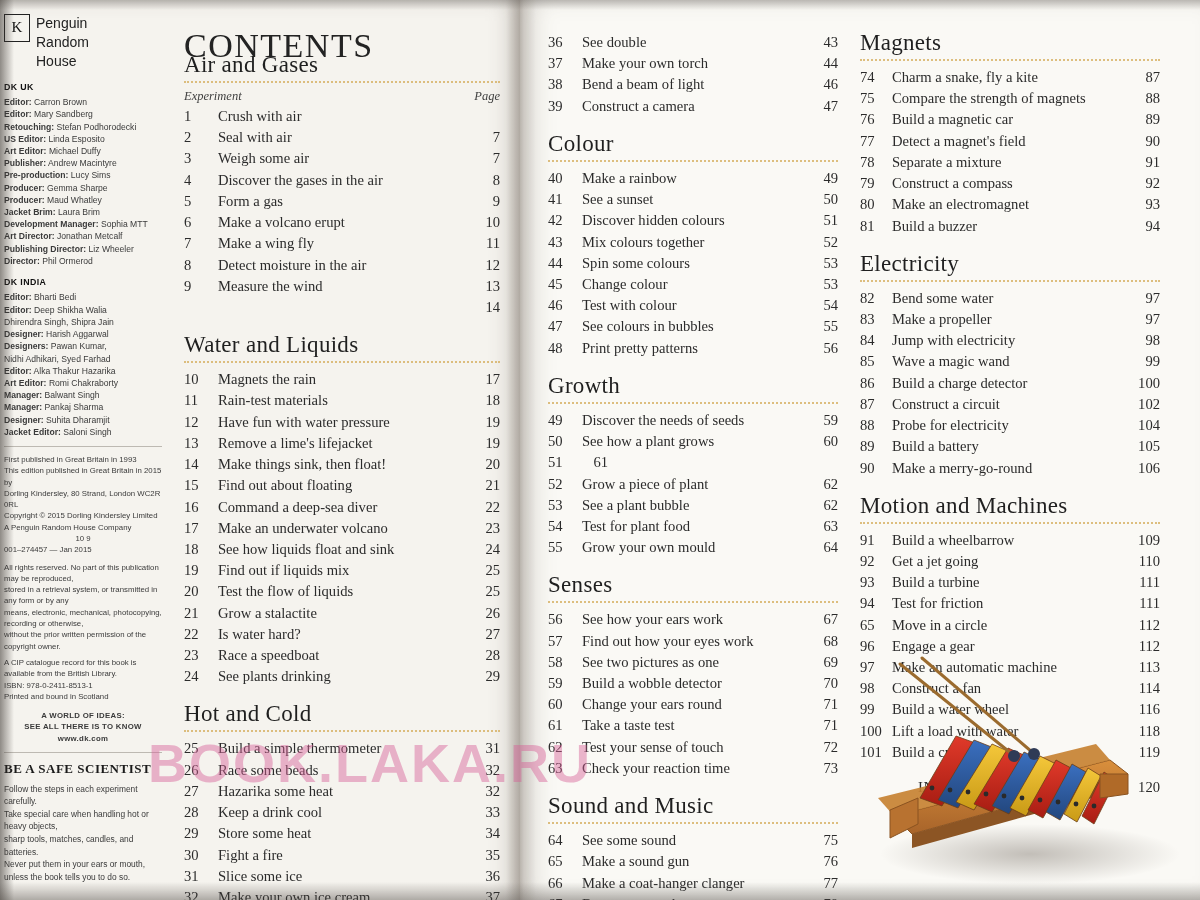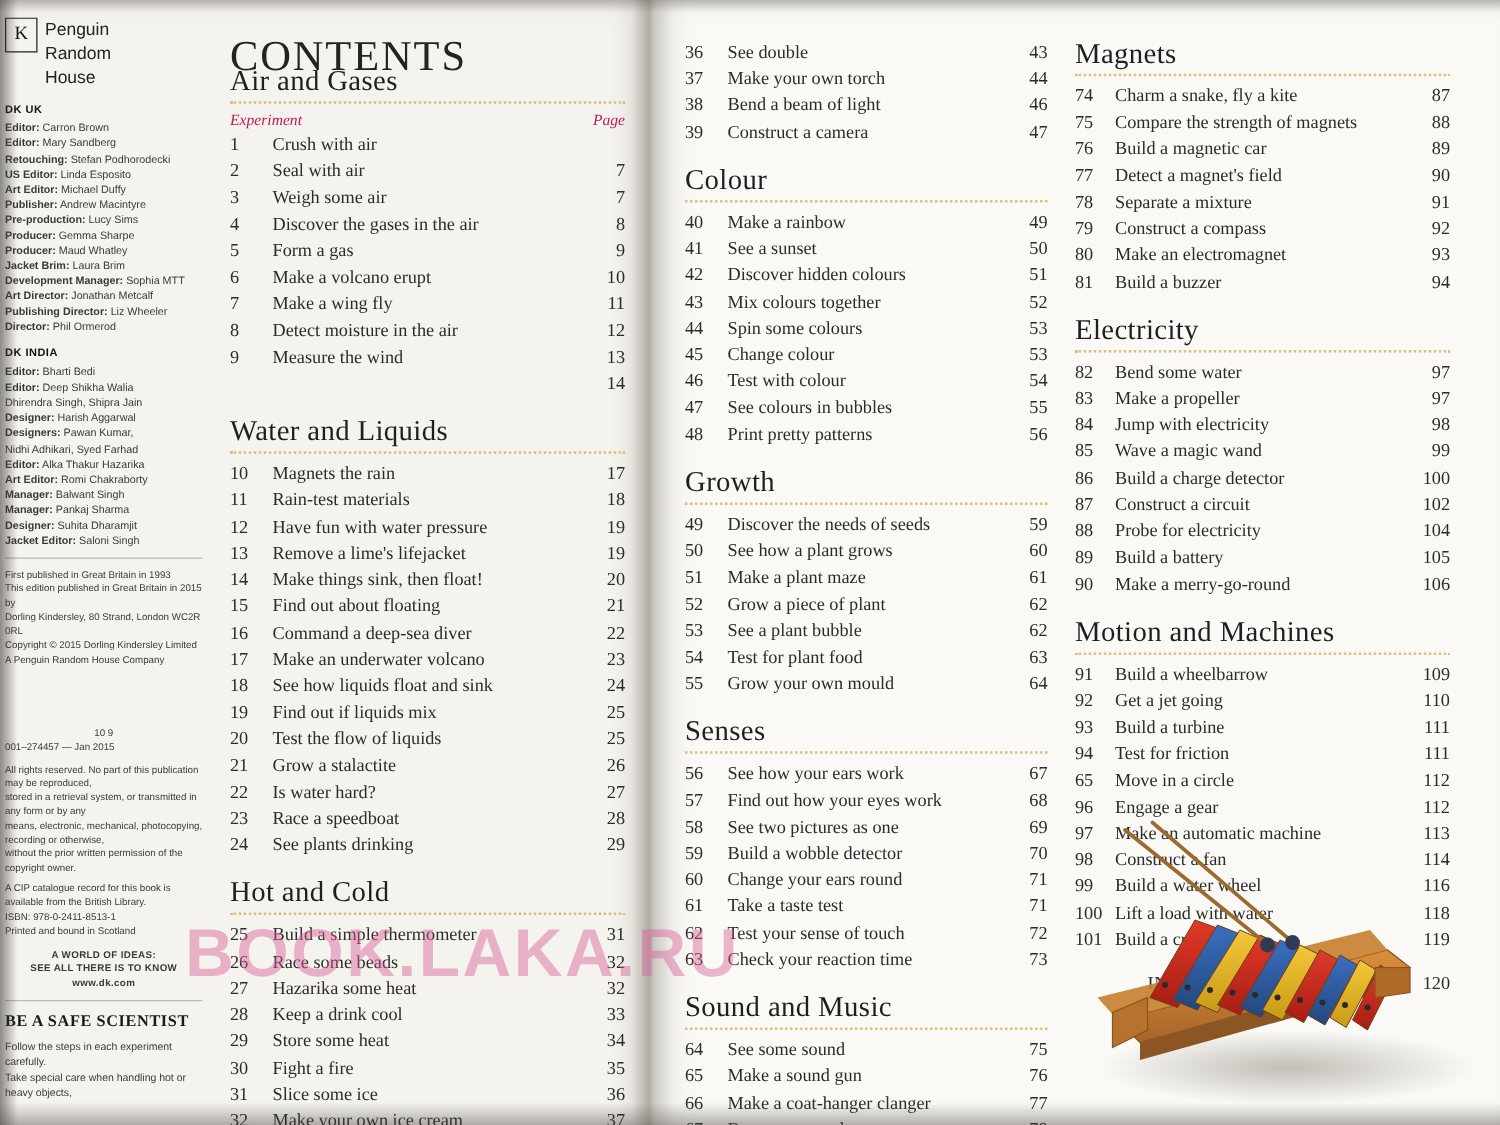--- a/index.html
+++ b/index.html
@@ -95,21 +95,21 @@
     letter-spacing: .4px;
     color: #111;
   }
   .credits .row { white-space: nowrap; }
   .credits .row b { font-weight: bold; }
   .credits .rule {
     border: 0; border-top: 1px solid #bdb9b2;
     margin: 8px 0 7px 0;
   }
   .credits .tiny { font-size: 7.8px; line-height: 1.45; }
-  .credits .centered { text-align: center; margin-top: 48px; }
+  .credits .centered { text-align: center; }
   .credits .caps { font-weight: bold; letter-spacing: .3px; }
   .credits .scientist-head {
     font-family: "Liberation Serif", serif;
     font-size: 13px;
     font-weight: bold;
     letter-spacing: .5px;
     margin: 6px 0 4px 0;
     color: #1b1b1b;
   }
   .credits .note { font-size: 8.4px; line-height: 1.5; }
@@ -145,21 +145,21 @@
     height: 0;
     border-bottom: 2px dotted #d8b46a;
     margin: 3px 0 6px 0;
     opacity: .85;
   }
   .colhead {
     display: flex;
     justify-content: space-between;
     font-style: italic;
     font-size: 12.5px;
-    color: #be185d;
+    color: #404040;
     margin: 2px 0 2px 0;
   }
   .colhead .exp { padding-left: 0; }
   ul.entries {
     list-style: none;
     margin: 0; padding: 0;
   }
   ul.entries li {
     display: flex;
     align-items: baseline;
@@ -572,21 +572,20 @@
           <span class="ttl">Discover the needs of seeds</span>
           <span class="pg">59</span>
         </li>
       <li>
           <span class="num">50</span>
           <span class="ttl">See how a plant grows</span>
           <span class="pg">60</span>
         </li>
       <li>
           <span class="num">51</span>
-          <span class="ttl">Make a plant maze</span>
           <span class="pg">61</span>
         </li>
       <li>
           <span class="num">52</span>
           <span class="ttl">Grow a piece of plant</span>
           <span class="pg">62</span>
         </li>
       <li>
           <span class="num">53</span>
           <span class="ttl">See a plant bubble</span>

